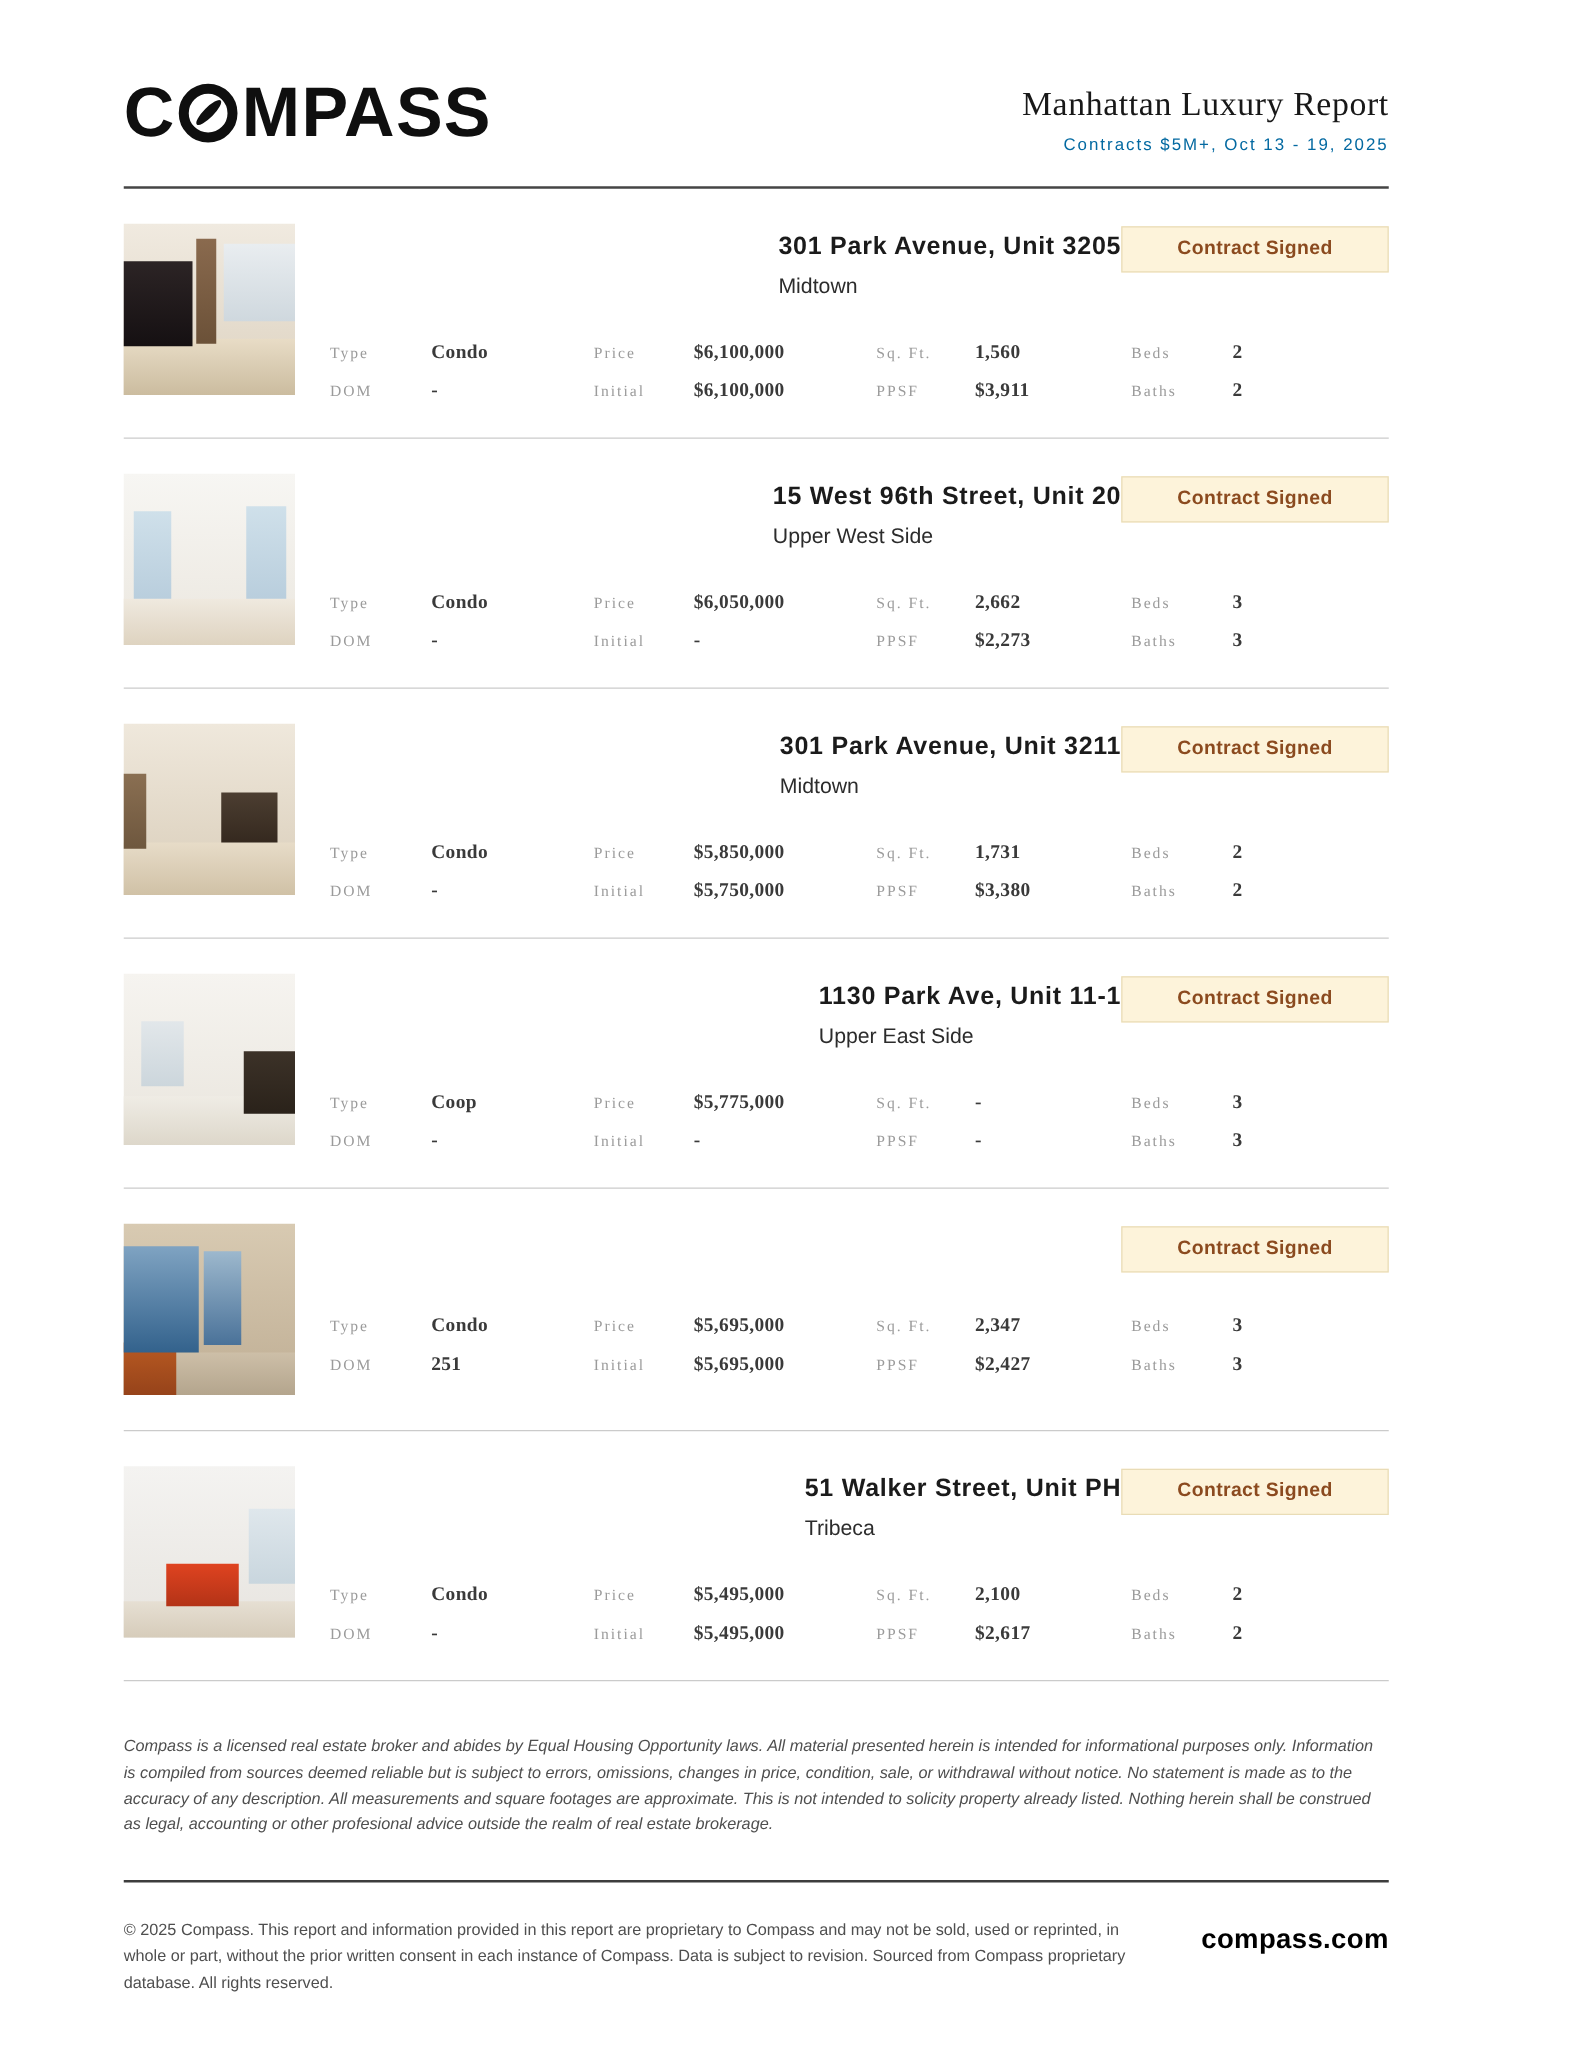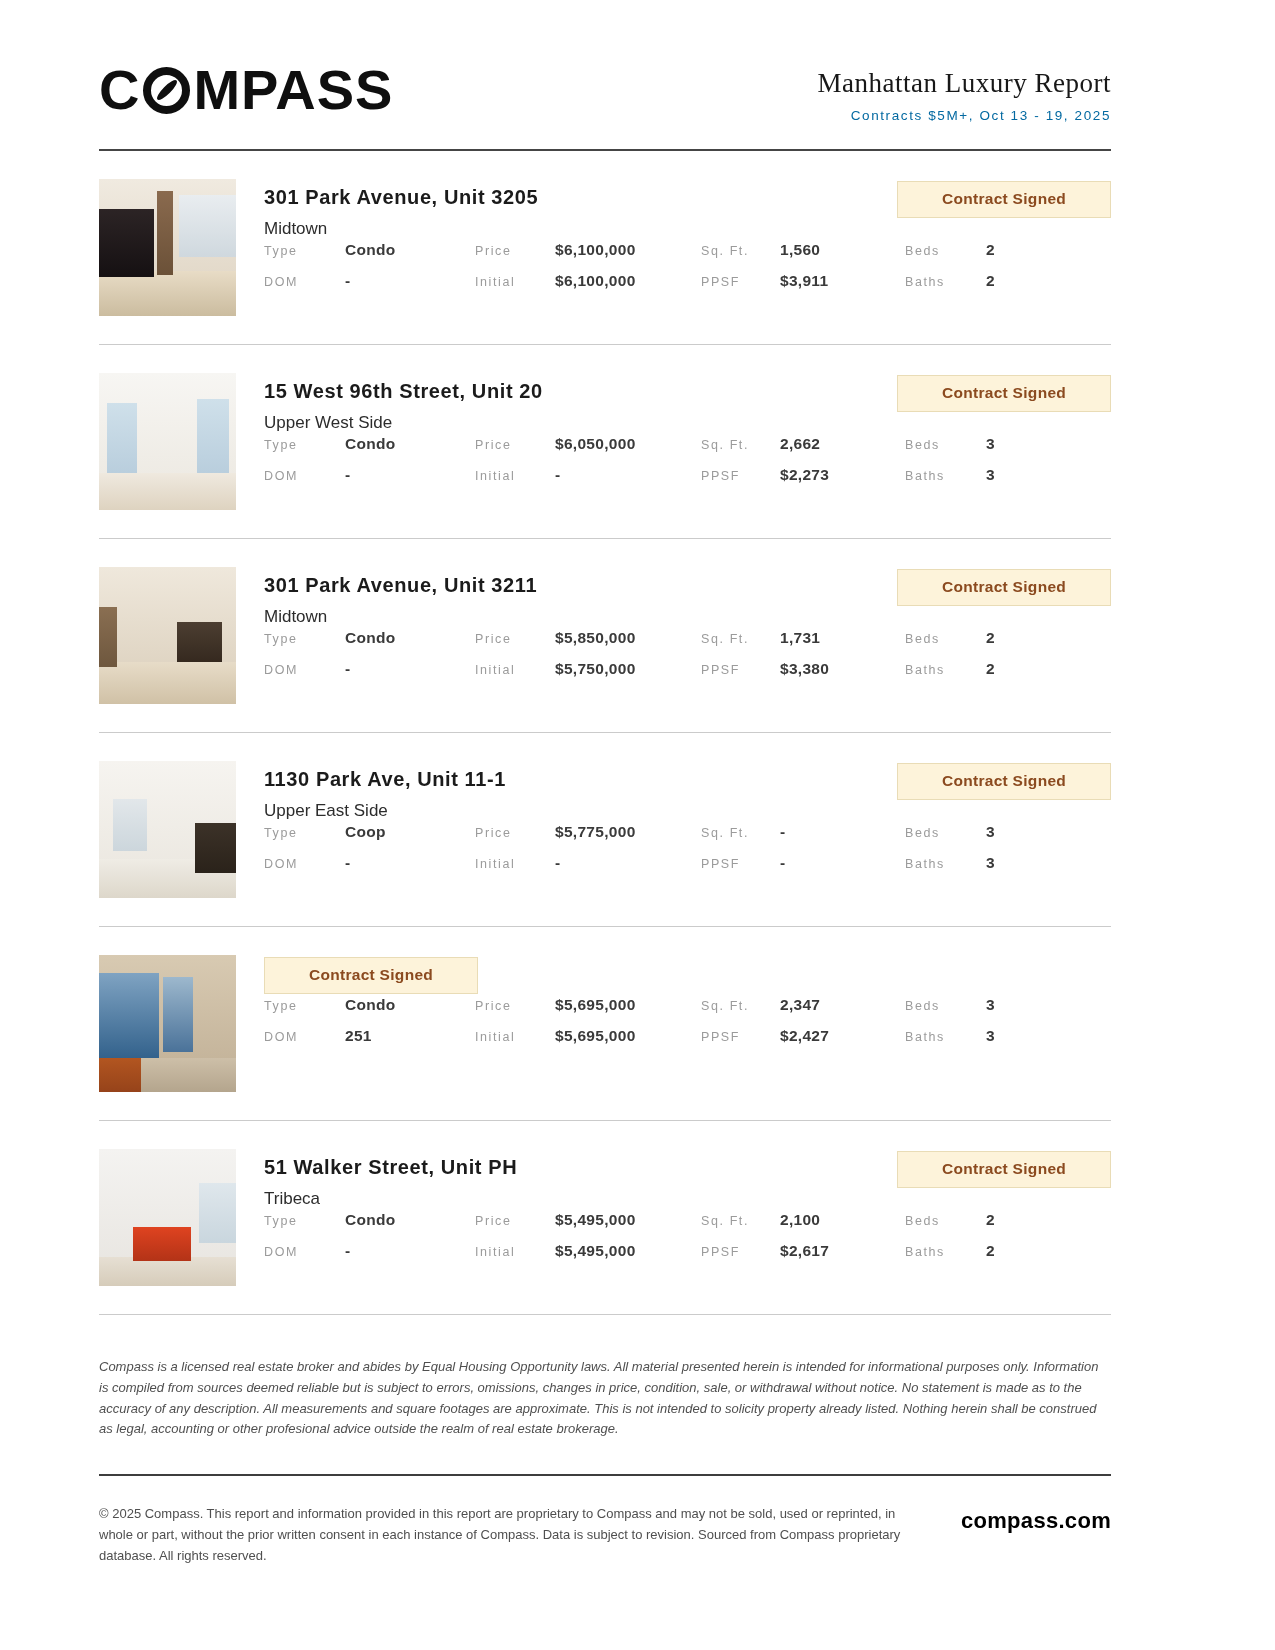--- a/index.html
+++ b/index.html
@@ -19,29 +19,29 @@
   .header-right { text-align:right; padding-top:6px; }
   .report-title { font-family:"Liberation Serif", serif; font-size:27px; font-weight:500;
                   color:#181818; letter-spacing:0.5px;text-align:center; }
   .report-subtitle { margin-top:9px; font-size:13.5px; letter-spacing:1.6px; color:#0369a1;
                      font-weight:400; }
 
   
   .listing { display:flex; gap:28px; padding:28px 0; border-bottom:1px solid #cbcbcb; }
   .photo { width:137px; height:137px; flex:none; }
   .details { flex:1; min-width:0; padding-top:2px; }
-  .top-row { display:flex; justify-content:space-between; align-items:flex-start; }
+  .top-row { display:flex; justify-content:flex-end; align-items:flex-start; }
   .title { font-size:20px; font-weight:700; letter-spacing:0.6px; color:#1b1b1b; padding-top:5px; }
   .hood { margin-top:10px; font-size:17px; color:#2c2c2c; }
   .badge { width:214px; flex:none; text-align:center; padding:8px 0 9px;
            background:#fdf3da; border:1px solid #e9dcb6; color:#8b4a1f;
            font-size:15.5px; font-weight:700; letter-spacing:0.3px; }
-  .stats { margin-top:2px; display:grid; row-gap:13px;
+  .stats { margin-top:34px; display:grid; row-gap:13px;
            grid-template-columns:81px 130px 80px 146px 79px 125px 81px 1fr;
-           align-items:baseline; }
+           align-items:baseline;font-family:Liberation Serif, serif; }
   .lbl { font-size:12.5px; letter-spacing:1.6px; color:#9b9b9b; }
   .val { font-size:15.5px; font-weight:700; color:#3a3a3a; letter-spacing:0.3px; }
 
   
   .photo-1 { background:
     linear-gradient(180deg,#2c2425,#151012) 0px 30px / 55px 68px no-repeat,
     linear-gradient(180deg,#8a6a4e,#6b5138) 58px 12px / 16px 84px no-repeat,
     linear-gradient(180deg,#e9edf0,#cfd8de) 80px 16px / 57px 62px no-repeat,
     linear-gradient(180deg,#e8dcc6,#cbbc9f) 0px 92px / 137px 45px no-repeat,
     linear-gradient(180deg,#f0eae0,#ddd2c0); }

